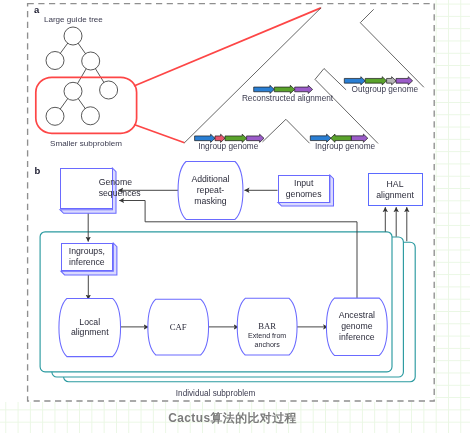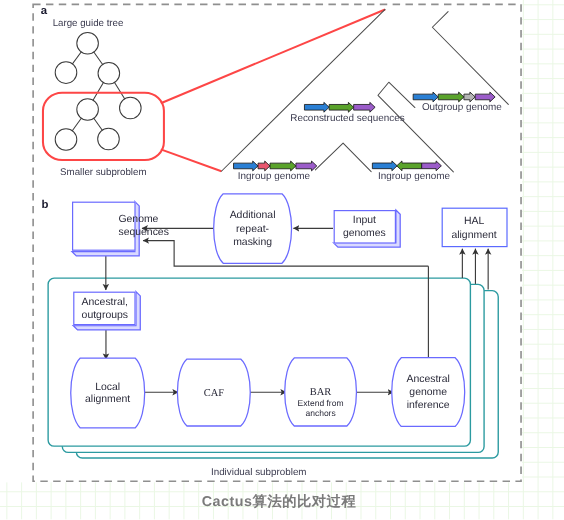--- a/index.html
+++ b/index.html
@@ -99,21 +99,21 @@
         <path d="M246.6,135.95000000000002 L259.6,135.95000000000002 L259.6,134.20000000000002 L264,138.3 L259.6,142.4 L259.6,140.65 L246.6,140.65 Z" fill="#9b5cc9" stroke="#1a1a1a" stroke-width="0.7" stroke-linejoin="miter"></path>
       </g>
       <g>
         <path d="M310.3,135.85 L326.6,135.85 L326.6,134.1 L331,138.2 L326.6,142.29999999999998 L326.6,140.54999999999998 L310.3,140.54999999999998 Z" fill="#2a7fd4" stroke="#1a1a1a" stroke-width="0.7" stroke-linejoin="miter"></path>
         <path d="M351.4,135.85 L335,135.85 L335,134.1 L330.6,138.2 L335,142.29999999999998 L335,140.54999999999998 L351.4,140.54999999999998 Z" fill="#5aa32b" stroke="#1a1a1a" stroke-width="0.7" stroke-linejoin="miter"></path>
         <path d="M351.4,135.85 L363.40000000000003,135.85 L363.40000000000003,134.1 L367.8,138.2 L363.40000000000003,142.29999999999998 L363.40000000000003,140.54999999999998 L351.4,140.54999999999998 Z" fill="#9b5cc9" stroke="#1a1a1a" stroke-width="0.7" stroke-linejoin="miter"></path>
       </g>
     </g>
 </svg>
 
-<div class="lbl" style="left:241.9px;top:93.5px;font-size:8.25px;">Reconstructed sequences</div>
+<div class="lbl" style="left:241.9px;top:93.5px;font-size:8.25px;">Reconstructed alignment</div>
 <div class="lbl" style="left:351.6px;top:84.9px;font-size:8.25px;">Outgroup genome</div>
 <div class="lbl" style="left:198.2px;top:141.9px;font-size:8.25px;">Ingroup genome</div>
 <div class="lbl" style="left:315px;top:141.9px;font-size:8.25px;">Ingroup genome</div>
 
 <div class="panel-letter" style="left:34.6px;top:165.3px;">b</div>
 
 <svg class="layer" viewBox="0 0 470 433">
   <defs>
     <marker id="ah" markerWidth="10" markerHeight="10" refX="5.0" refY="5" orient="auto" markerUnits="userSpaceOnUse">
       <path d="M0,2.3 L5.2,5 L0,7.7 L1.15,5 Z" fill="#333333"></path>
@@ -177,21 +177,21 @@
     <span>HAL alignment</span>
   </div>
 
 <div class="box node3d" style="left:60.7px;top:243.2px;width:52.3px;height:28.3px;">
     <i class="back">
       <svg width="57.9" height="33.900000000000006">
         <path d="M52.3,0 L55.9,3.6 L55.9,31.900000000000002 L3.6,31.900000000000002 L0,28.3 L52.3,28.3 Z" fill="#dadaff" stroke="#6a6aff" stroke-width="1.05" stroke-linejoin="miter"></path>
       </svg>
     </i>
     <i class="front"></i>
-    <span>Ancestral, outgroups</span>
+    <span>Ingroups, inference</span>
   </div>
 
 <div class="box node-round" style="left:60.7px;top:298.4px;width:58.1px;height:58.2px;">
     <span>Local alignment</span>
   </div>
 
 <div class="box node-round" style="left:149.6px;top:299.2px;width:57.2px;height:55.8px;flex-direction:column;">
   <span class="ttl">CAF</span>
 </div>
 

